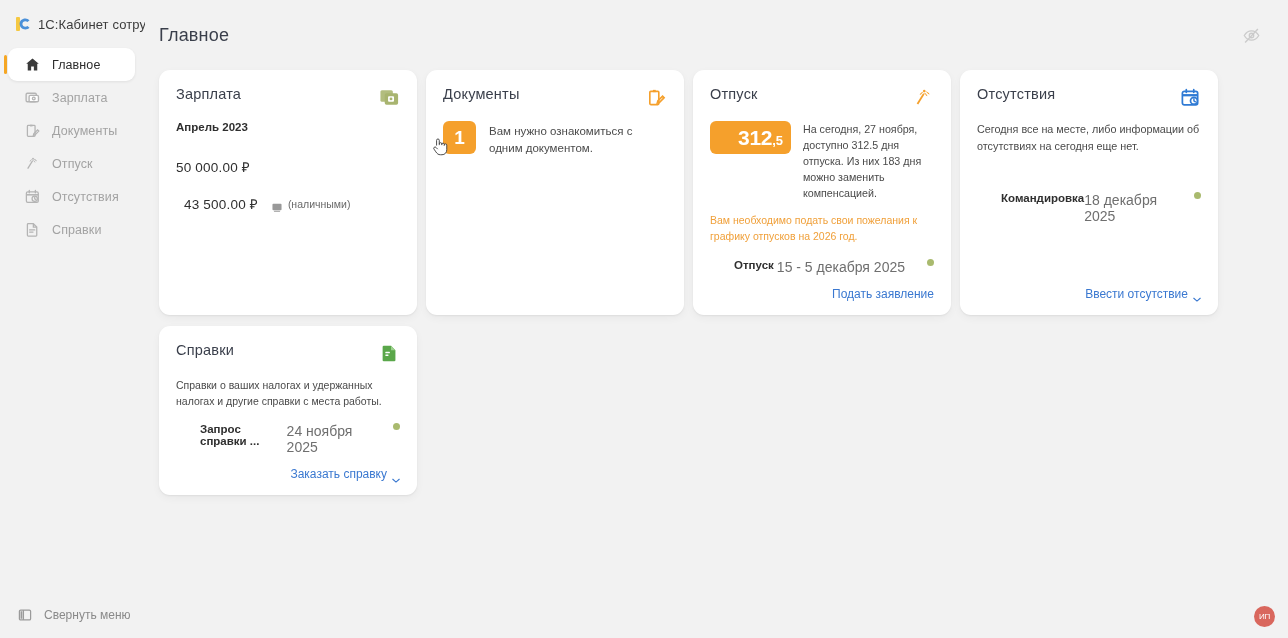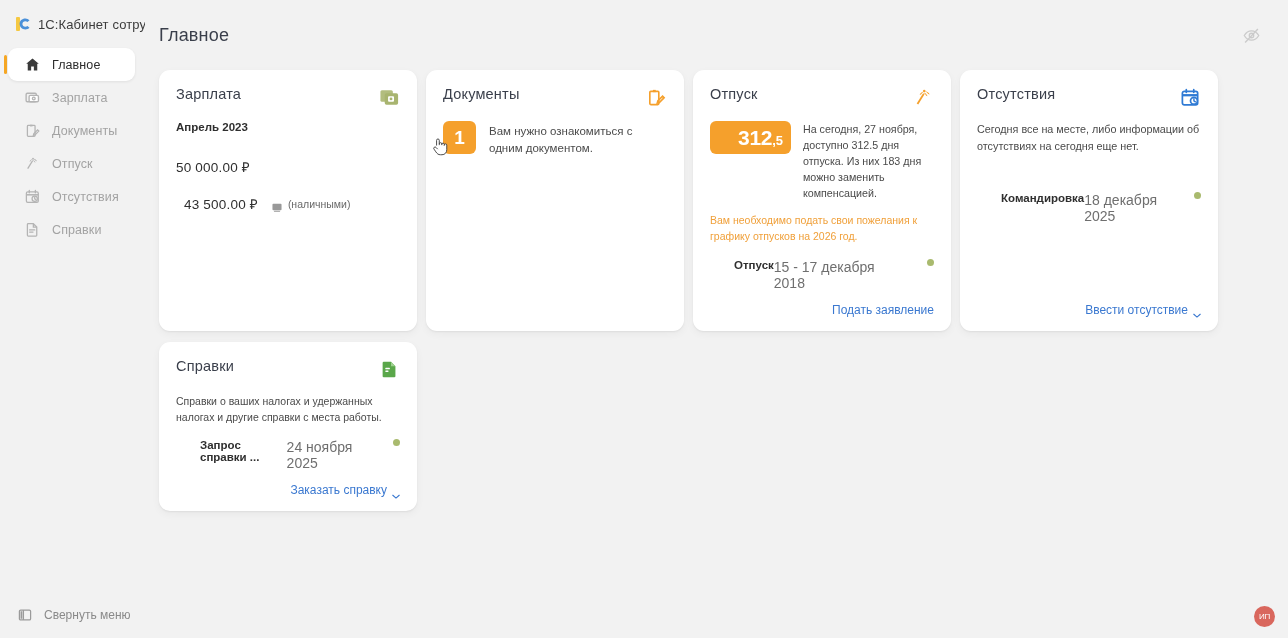--- a/index.html
+++ b/index.html
@@ -354,21 +354,21 @@
         <div class="vac-row">
           <span class="badge-days">
             <span class="int">312</span>
               <span class="frac">,5</span>
           </span>
           <span class="vac-text">На сегодня, 27 ноября, доступно 312.5 дня отпуска. Из них 183 дня можно заменить компенсацией.</span>
         </div>
         <div class="vac-warn">Вам необходимо подать свои пожелания к графику отпусков на 2026 год.</div>
         <div class="ev-row">
           <span class="ev-name">Отпуск</span>
-          <span class="ev-date">15 - 17 декабря 2018</span>
+          <span class="ev-date">15 - 5 декабря 2025</span>
           <span class="ev-dot"></span>
         </div>
         <div class="card-foot">
           <span class="link-blue">
             <span>Подать заявление</span>
           </span>
         </div>
       </article>
 
       <article class="card">

